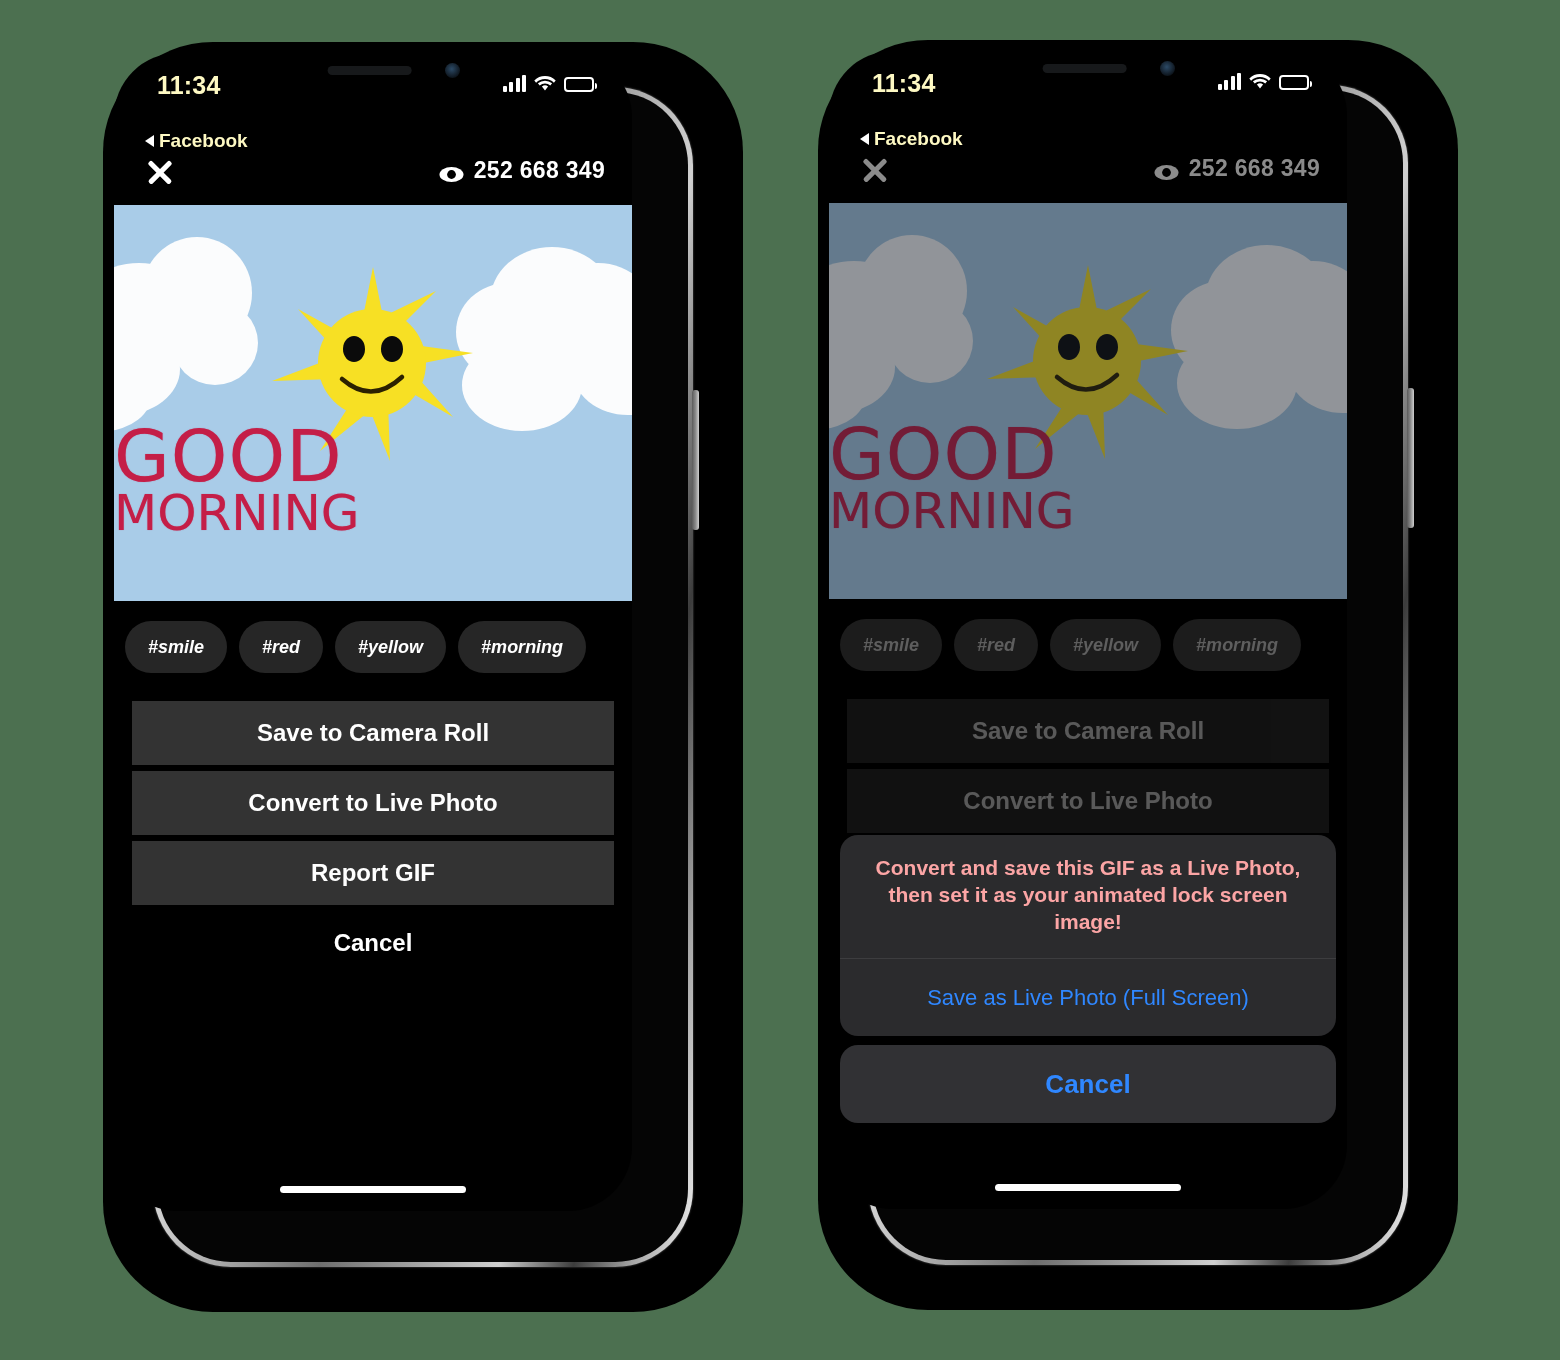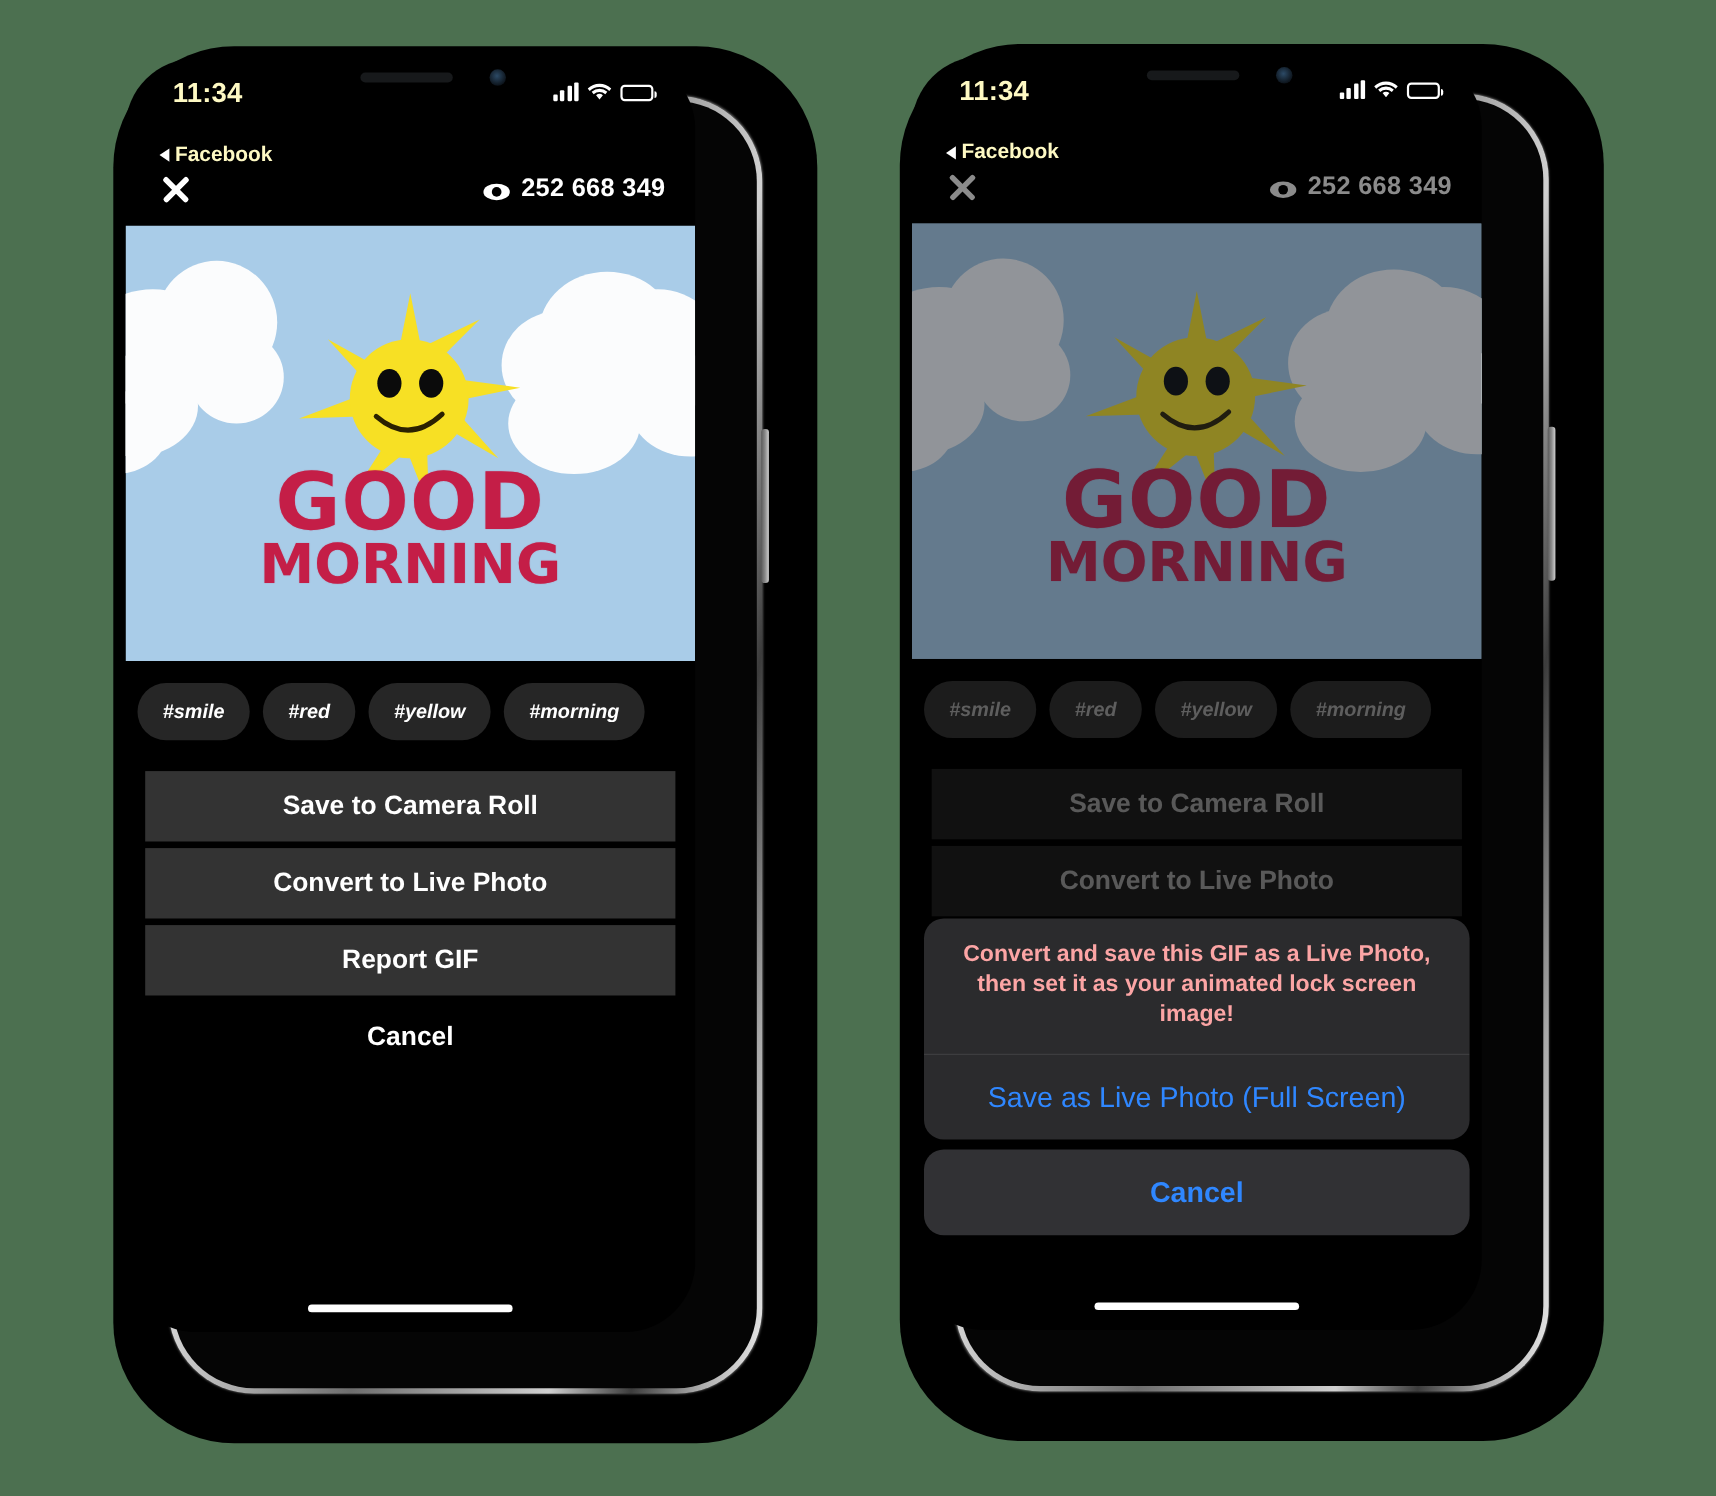--- a/index.html
+++ b/index.html
@@ -149,23 +149,23 @@
   
   .cr1 { right: 18px;  top: 42px;  width: 124px; height: 110px; }
   .cr2 { right: -26px; top: 58px;  width: 120px; height: 116px; }
   .cr3 { right: 72px;  top: 78px;  width: 104px; height: 98px;  }
   .cr4 { right: -52px; top: 118px; width: 112px; height: 92px;  }
   .cr5 { right: 50px;  top: 134px; width: 120px; height: 92px;  }
 
   .sun { position: absolute; left: 50%; top: 162px; transform: translate(-50%,-50%); }
   .gm-text {
     position: absolute; left: 0; right: 0; top: 218px;
-    text-align: center; color: #c41e47;
+    text-align: left; color: #c41e47;
     font-family: "DejaVu Sans", sans-serif;
-    font-weight: 700; font-size: 72px; line-height: .93;
+    font-weight: 400; font-size: 72px; line-height: .93;
     letter-spacing: 1px;
     text-shadow: 0 0 1px rgba(196,30,71,.5);
   }
   .gm-text .l2 { font-size: 50px; letter-spacing: 0px; }
   .dim-overlay {
     position: absolute; inset: 0; background: rgba(20,26,34,.46); z-index: 11;
   }
 
   
   .tags {
@@ -202,21 +202,21 @@
   .sheet-group {
     background: #2b2b2d; border-radius: 18px; overflow: hidden;
   }
   .sheet-msg {
     padding: 20px 26px 22px;
     color: #fca5a5; font-size: 21px; font-weight: 700; line-height: 1.28;
     text-align: center;
   }
   .sheet-item {
     height: 78px; display: flex; align-items: center; justify-content: center;
-    color: #2f87ff; font-size: 26px; font-weight: 400; cursor: pointer;
+    color: #2f87ff; font-size: 22px; font-weight: 400; cursor: pointer;
     border-top: 1px solid rgba(255,255,255,.085);
   }
   .sheet-cancel {
     margin-top: 9px; height: 78px; background: #313134; border-radius: 18px;
     display: flex; align-items: center; justify-content: center;
     color: #2f87ff; font-size: 26px; font-weight: 700; cursor: pointer;
   }
   .scrim { position: absolute; inset: 0; background: rgba(0,0,0,.0); z-index: 50; }
 
   

